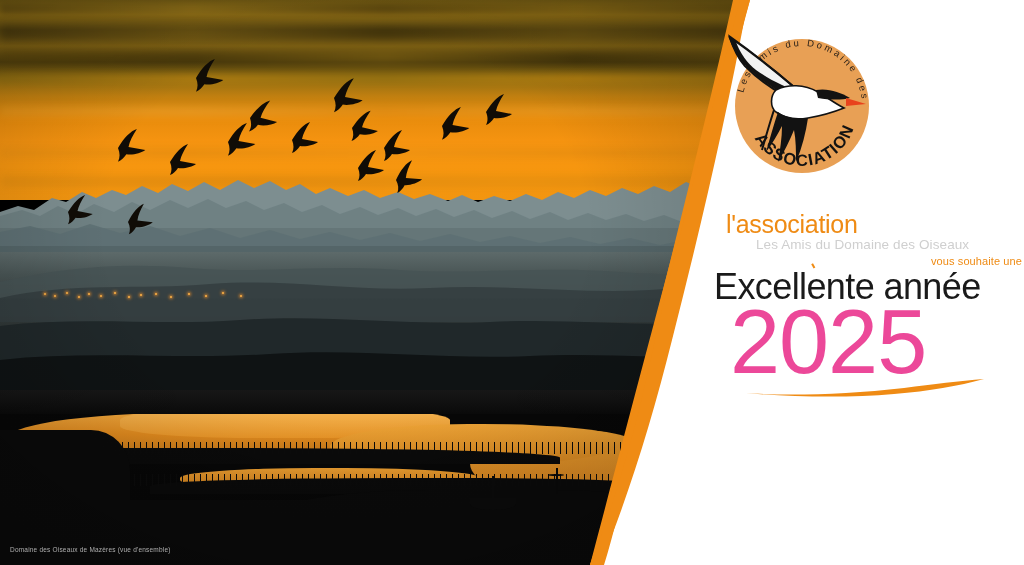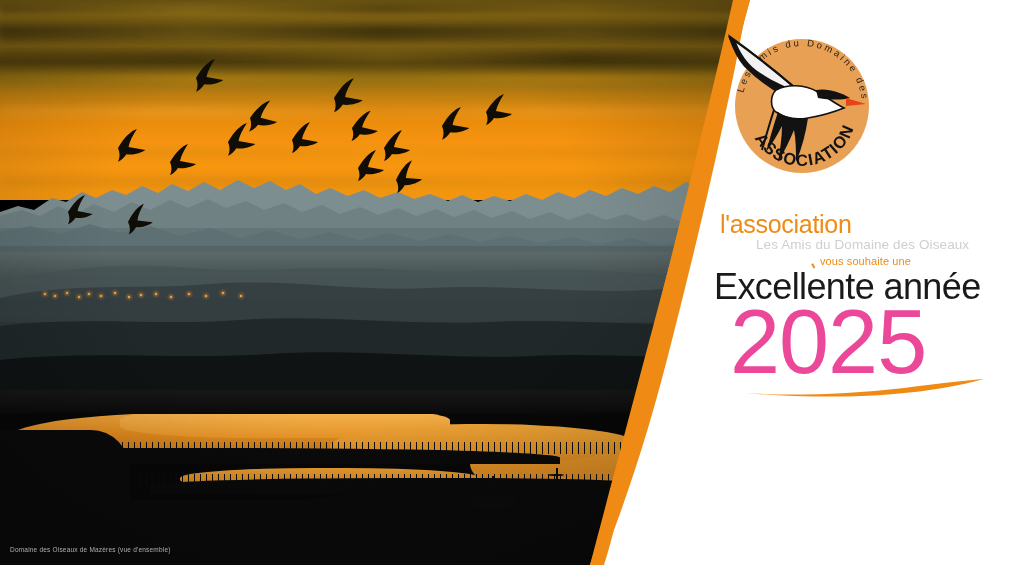--- a/index.html
+++ b/index.html
@@ -108,31 +108,31 @@
     position:absolute;left:22px;top:20px;width:172px;height:172px;
   }
   .logo svg{display:block;}
 
   .texts{position:absolute;left:16px;top:212px;width:312px;}
 
   .t-assoc{
     color:#ef8b14;font-size:25px;line-height:1;
     letter-spacing:-.3px;font-weight:300;
     font-family:"Liberation Sans", sans-serif;
-    margin:0 0 1px 10px;
+    margin:0 0 1px 16px;
   }
   .t-sub{
     color:#cfcfcf;font-size:13.5px;line-height:1;
     letter-spacing:.1px;font-weight:400;
     margin:0 0 4px 46px;white-space:nowrap;
   }
   .t-wish{
     color:#ef8b14;font-size:11px;line-height:1;
     letter-spacing:.1px;font-weight:400;
-    margin:0 0 1px 110px;position:relative;white-space:nowrap;
+    margin:0 0 1px 110px;position:relative;white-space:nowrap;text-align:right;
   }
   .t-wish .tick{position:absolute;width:5px;height:1.5px;background:#ef8b14;}
   .t-wish .tick.l{left:-9px;top:9px;transform:rotate(62deg);}
   .t-year-line{
     color:#1a1a1a;font-size:36px;line-height:1.05;
     letter-spacing:-.6px;font-weight:300;
     margin:0 0 -4px 4px;white-space:nowrap;
     font-family:"Liberation Sans", sans-serif;
   }
   .t-2025{

